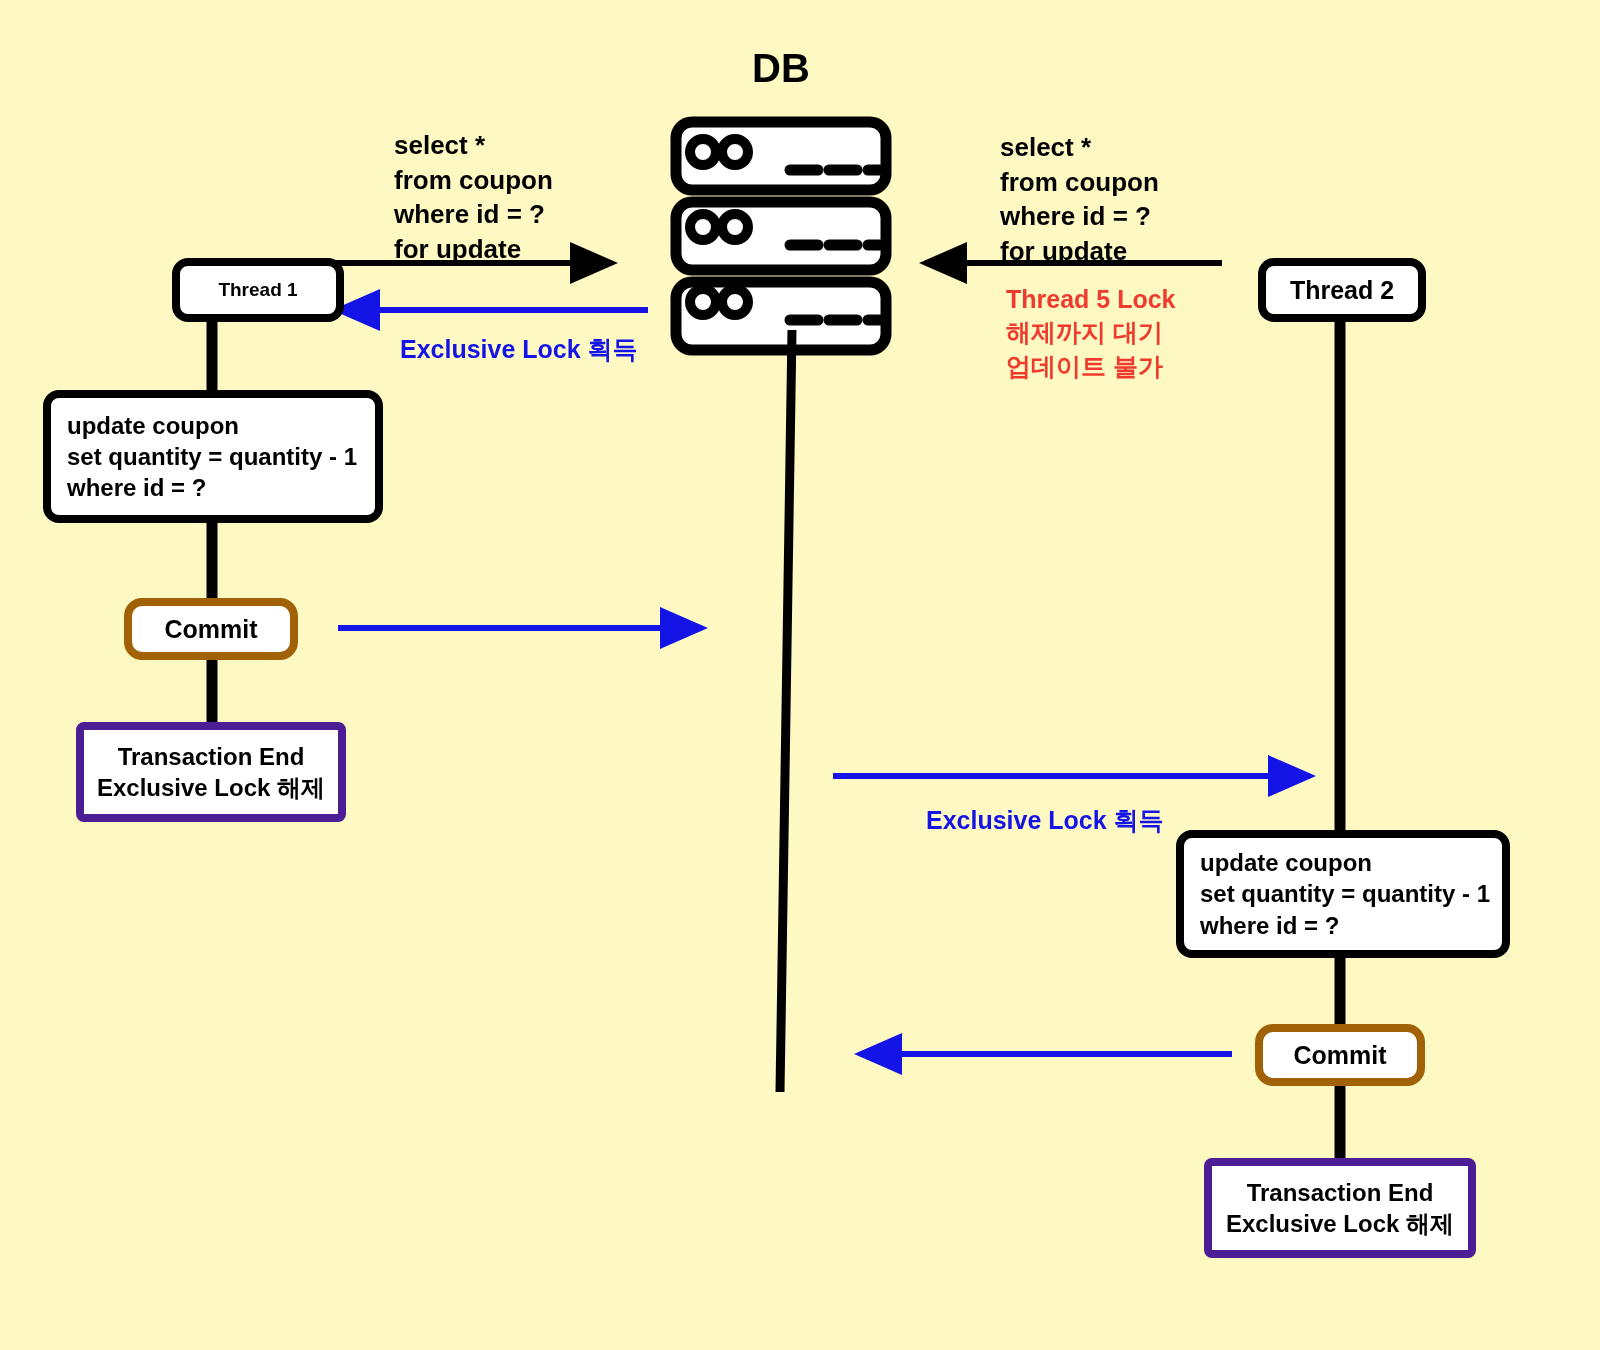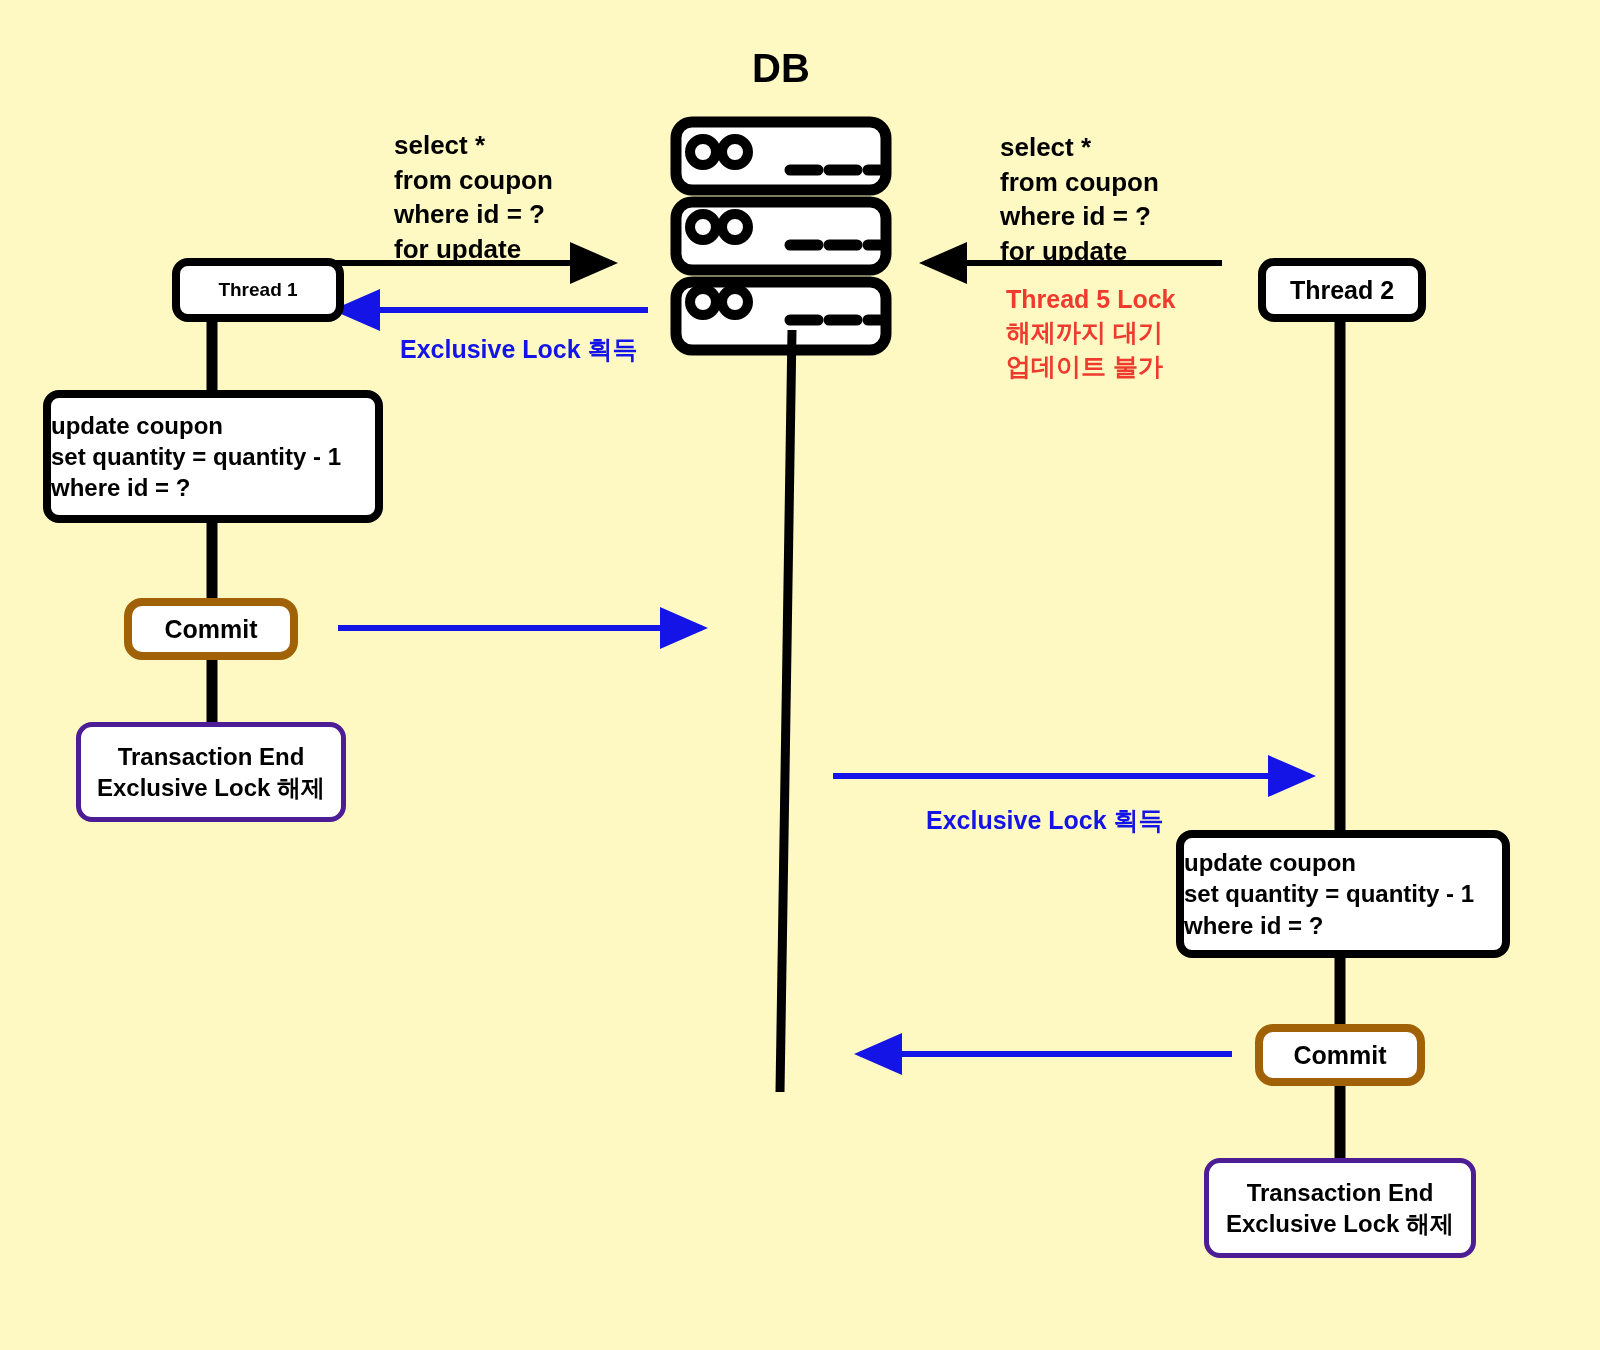--- a/index.html
+++ b/index.html
@@ -30,23 +30,23 @@
     align-items: center;
     justify-content: center;
     font-weight: bold;
     color: #000000;
     line-height: 1.3;
     white-space: pre-line;
     z-index: 3;
   }
   .node.black  { border: 8px solid #000000; border-radius: 16px; }
   .node.blue   { border: 8px solid #a16207; border-radius: 18px; }
-  .node.red    { border: 5px solid #4c1d95; border-radius: 16px; }
+  .node.red    { border: 8px solid #4c1d95; border-radius: 8px; }
   .node.center { text-align: center; justify-content: center; }
-  .node.left   { text-align: left; justify-content: flex-start; }
+  .node.left   { text-align: left; justify-content: flex-start; padding-left: 16px; }
 
   .txt {
     position: absolute;
     font-weight: bold;
     line-height: 1.33;
     white-space: pre-line;
     z-index: 4;
   }
   .txt.black { color: #000000; }
   .txt.blue  { color: #1414E6; margin-left: 28px; }

